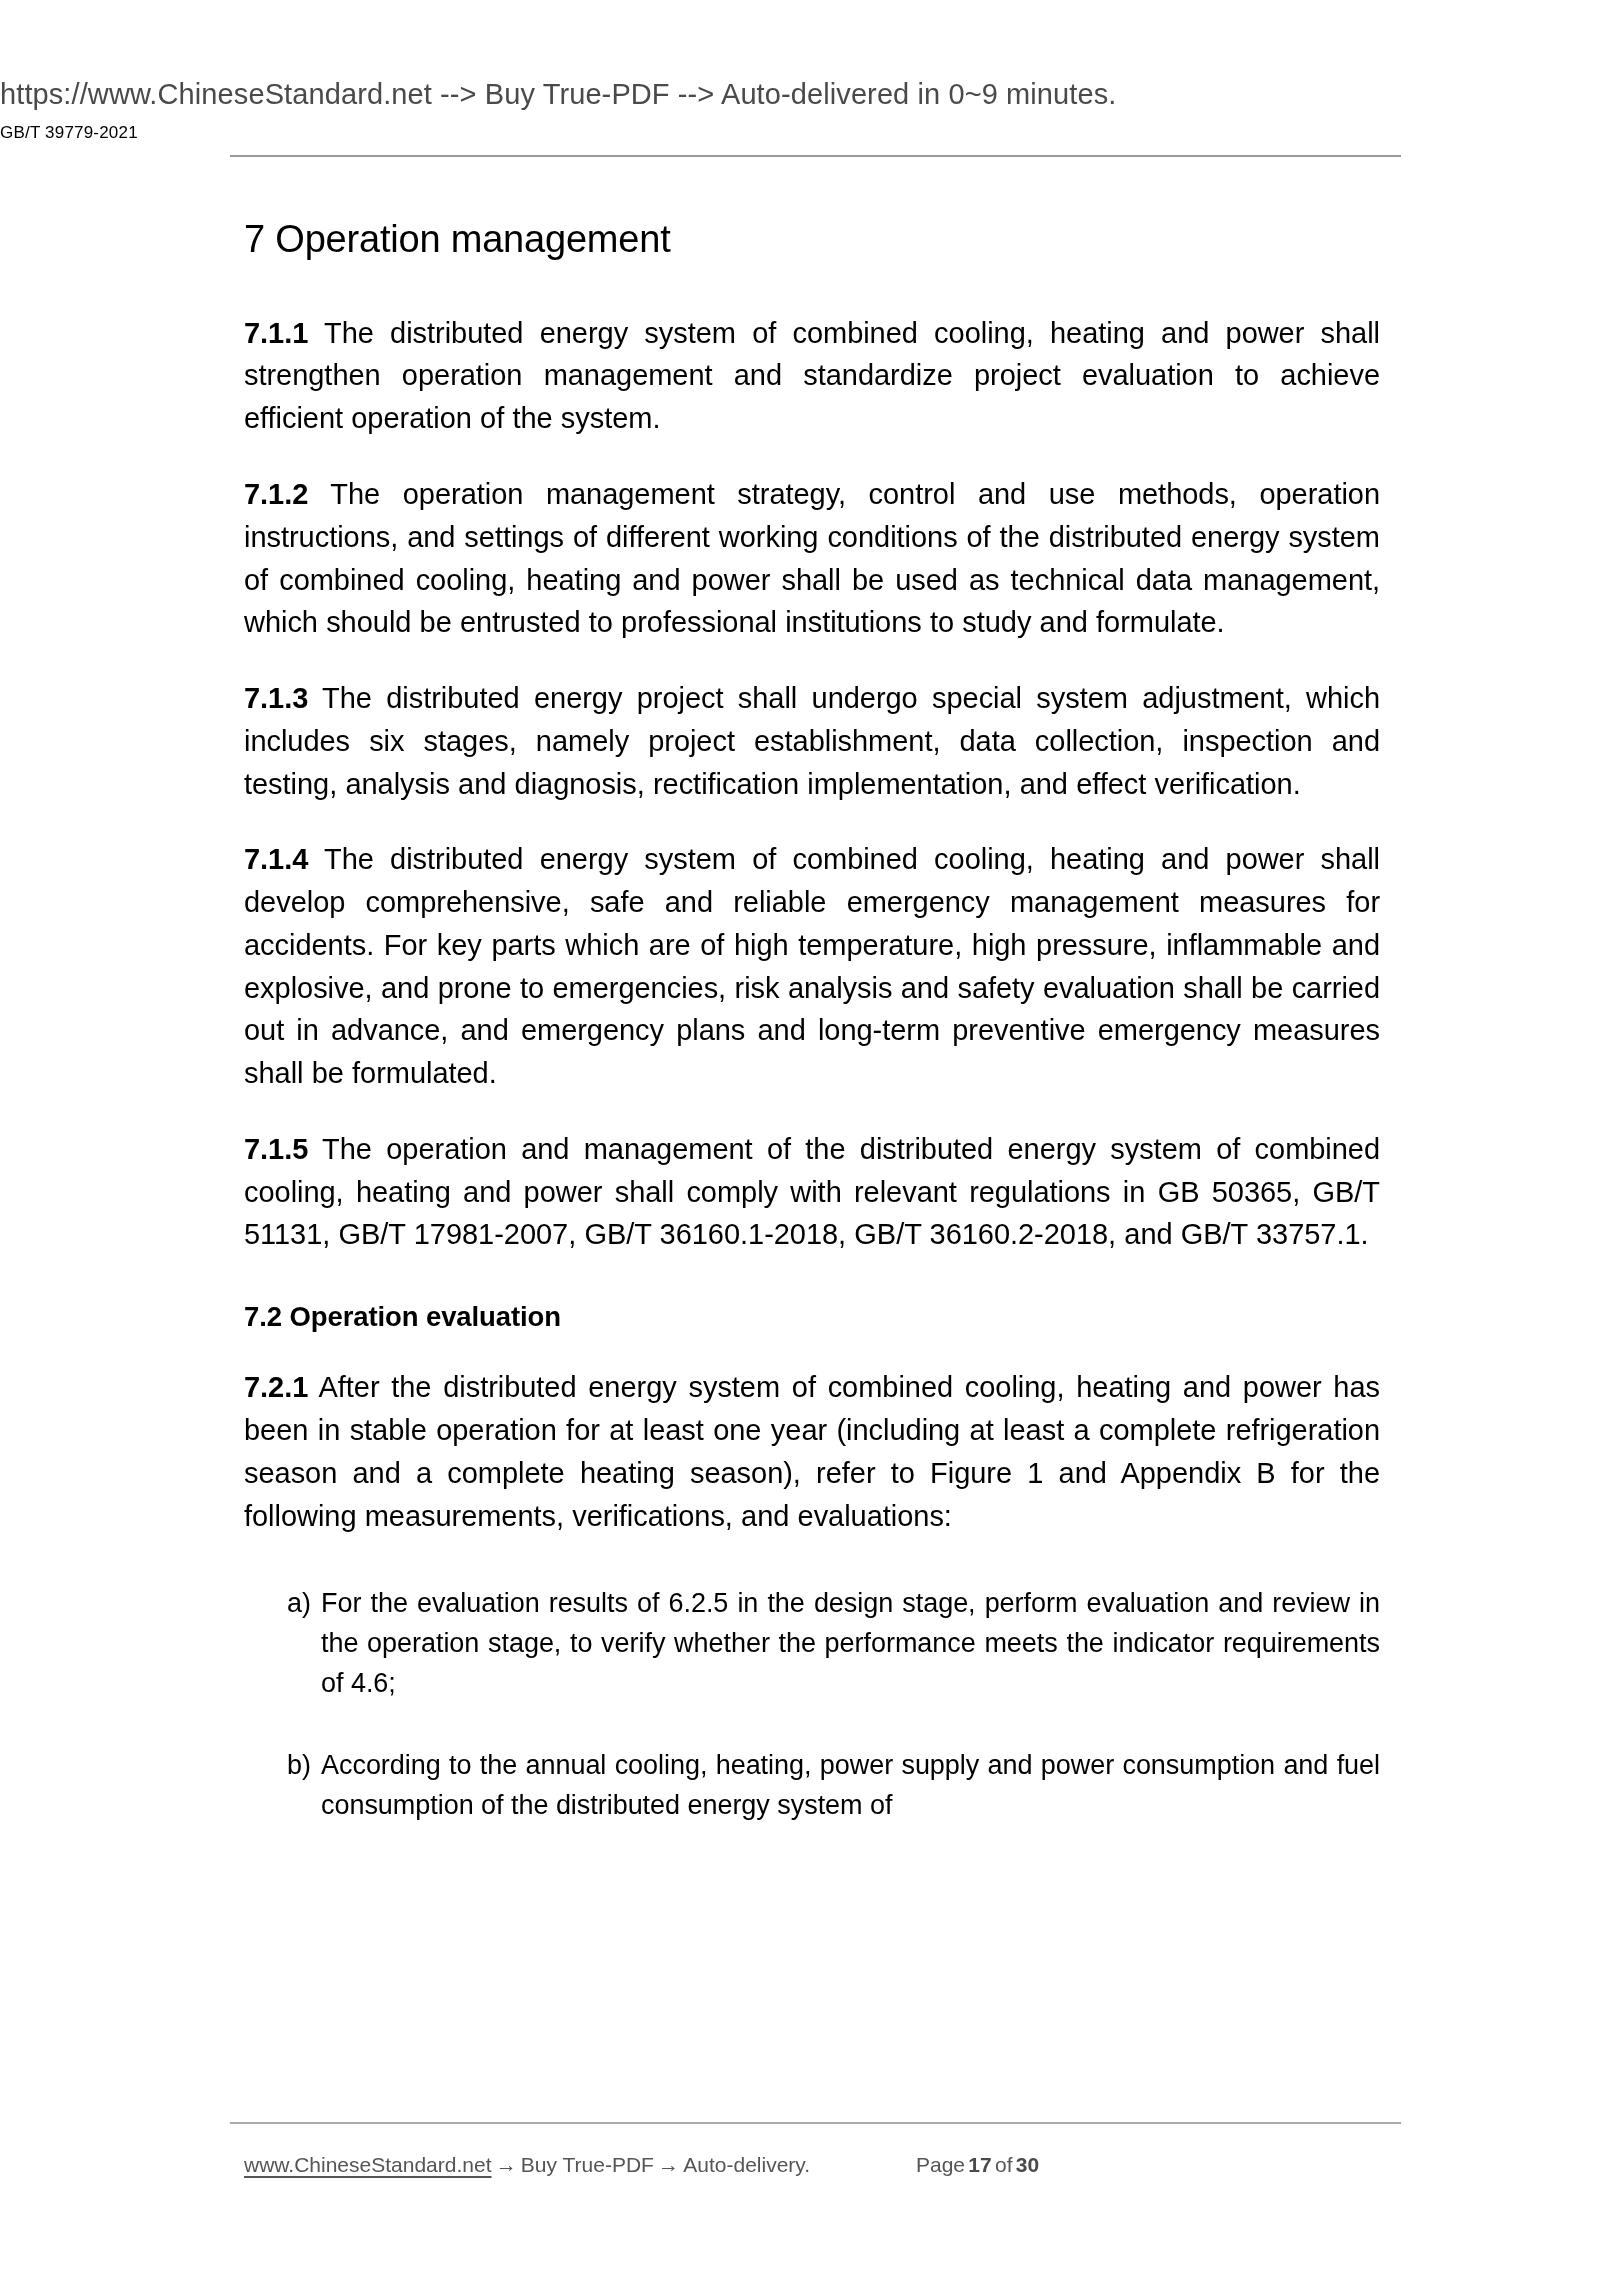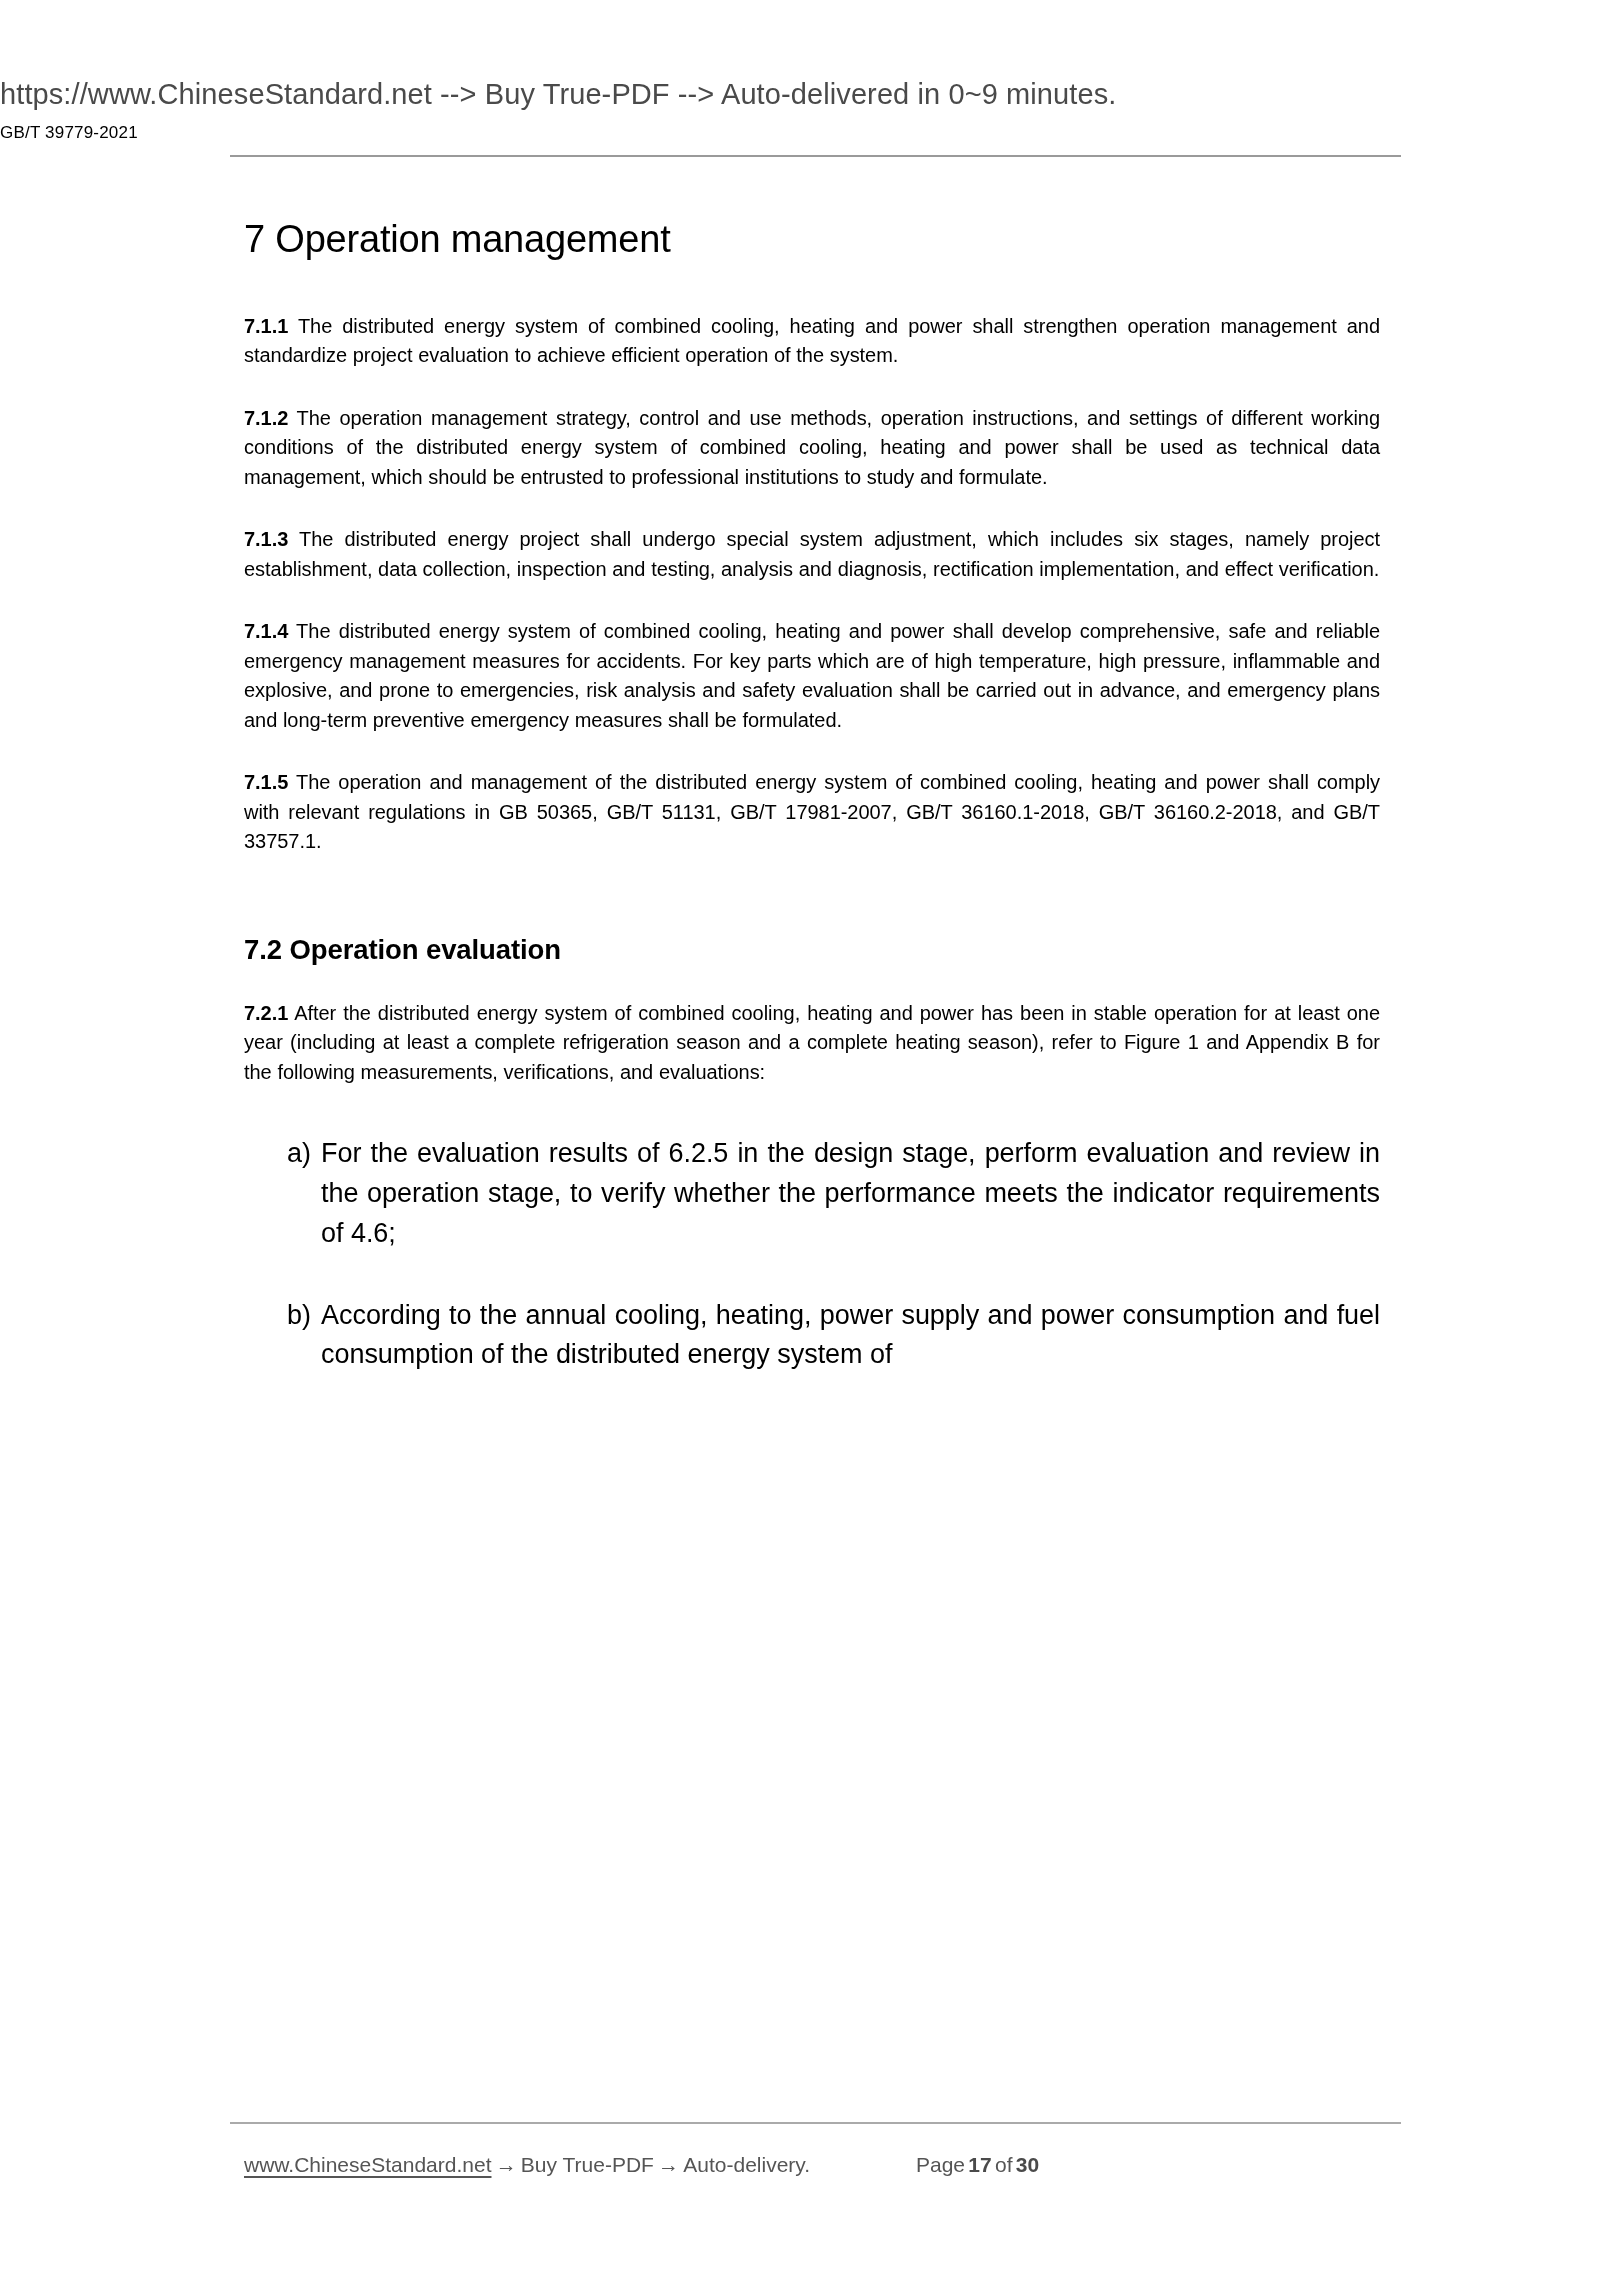--- a/index.html
+++ b/index.html
@@ -71,25 +71,25 @@
   }
 
   h2.section-title {
     font-size: 27.5px;
     font-weight: bold;
     margin: 0 0 33px 0;
     line-height: 1.2;
     letter-spacing: -0.1px;
   }
   h2.section-title.spaced-above {
-    margin-top: 76px;
+    margin-top: 44px;
   }
 
   p.clause {
-    font-size: 20px;
+    font-size: 29px;
     line-height: 1.475;
     margin: 0 0 33px 0;
     text-align: justify;
     text-justify: inter-word;
     letter-spacing: -0.04px;
     word-spacing: 0.2px;
   }
   p.clause:last-child { margin-bottom: 0; }
 
   p.clause .num {

